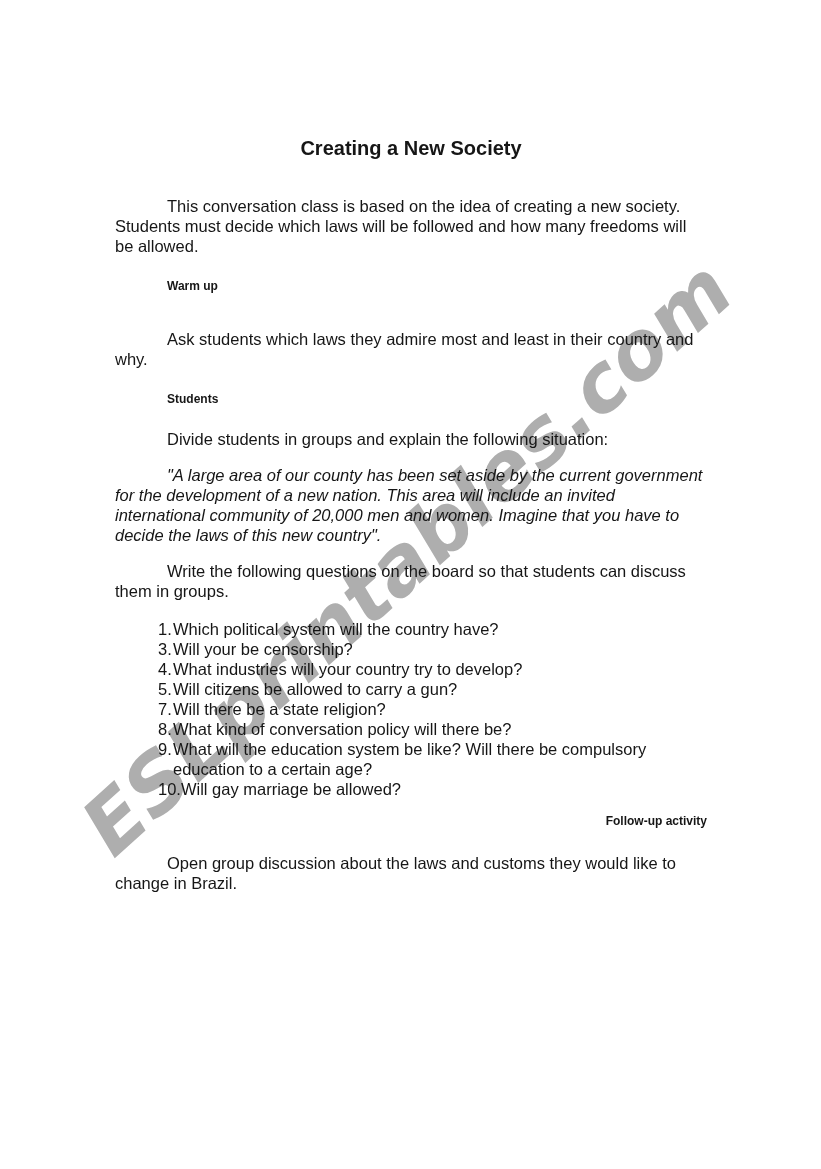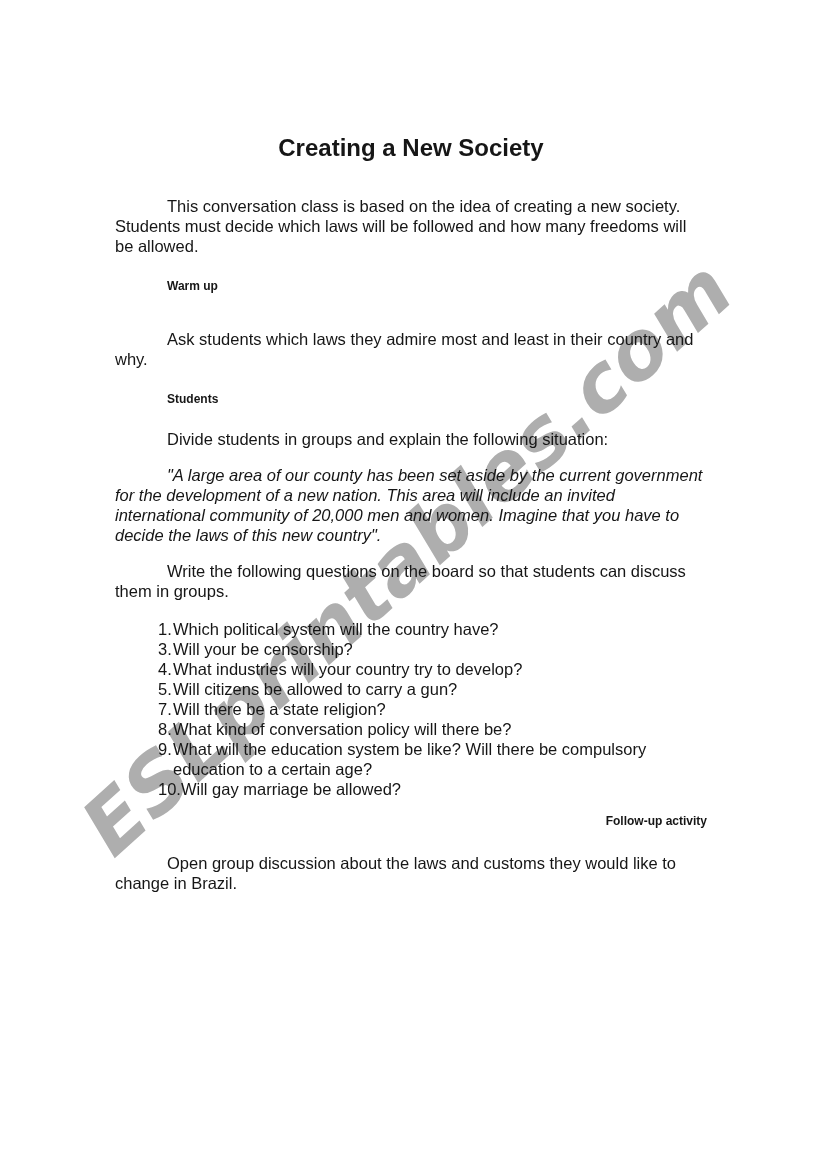--- a/index.html
+++ b/index.html
@@ -33,21 +33,21 @@
   .content {
     position: absolute;
     left: 115px; top: 0;
     width: 592px;
     font-size: 16.5px;
     line-height: 20px;
     z-index: 1;
   }
   .doc-title {
     margin: 137px 0 0 0;
-    font-size: 24px;
+    font-size: 20px;
     line-height: 22px;
     font-weight: bold;
     text-align: center;
   }
   p { margin: 0; }
   .indent { text-indent: 52px; }
   .intro { margin-top: 37px; }
   .heading {
     margin: 20px 0 0 52px;
     font-size: 12px;

